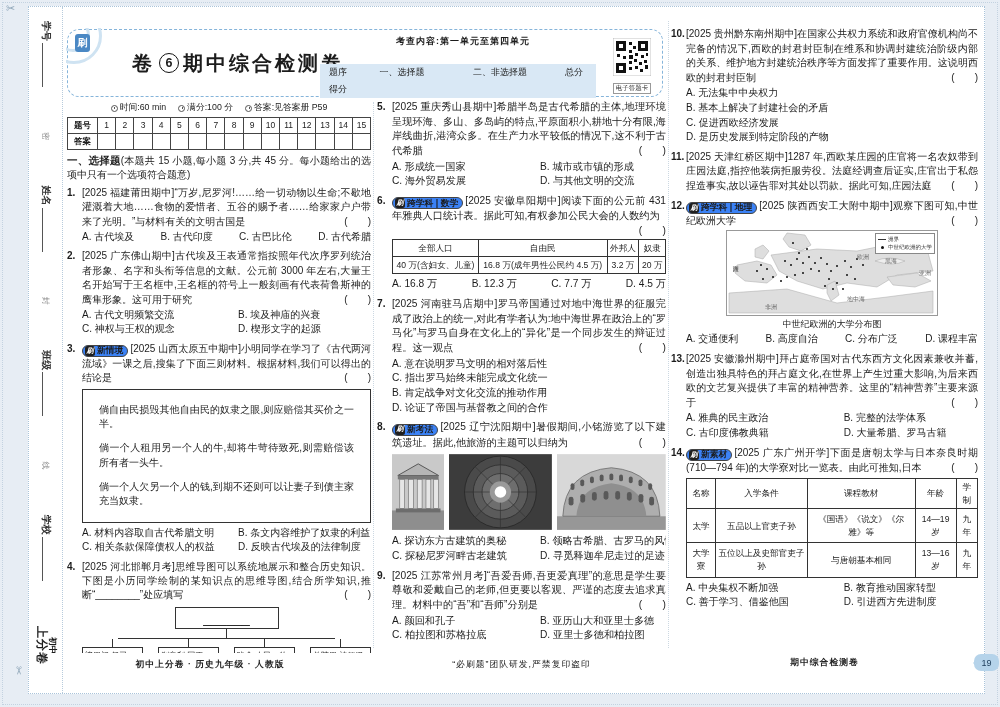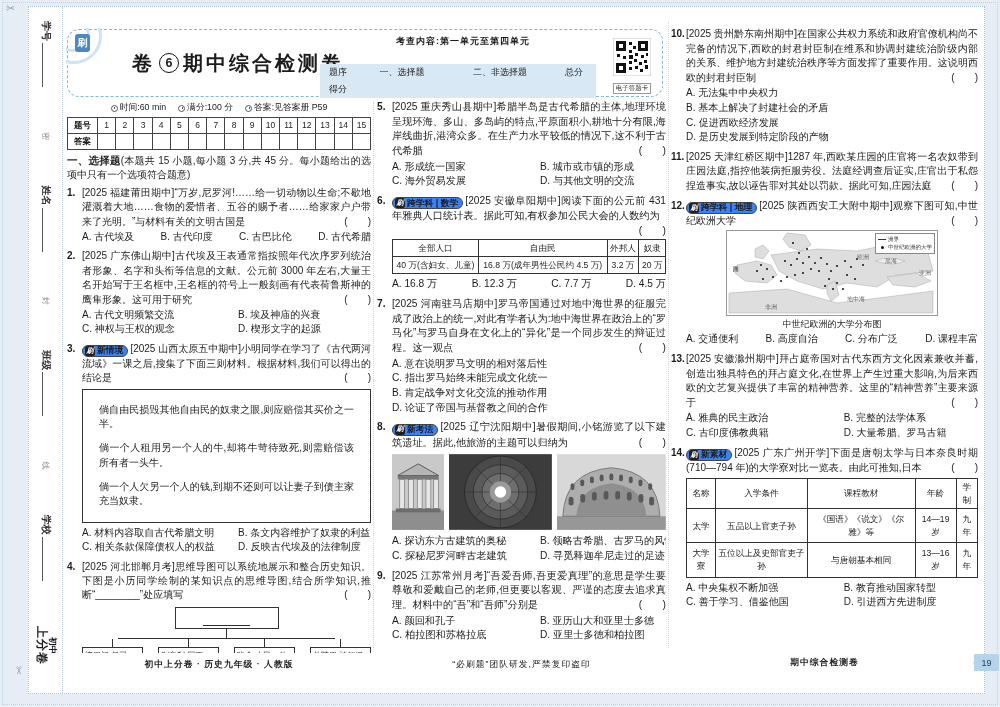--- a/index.html
+++ b/index.html
@@ -92,24 +92,24 @@
   
   .mapwrap { width:212px; margin:2px auto 0; position:relative; border:1px solid #999; height:86px; background:#fff; }
   .mlab { position:absolute; font-size:6px; color:#666; white-space:nowrap; }
   .legend { position:absolute; right:2px; top:2px; border:0.5px solid #888; background:#fff; font-size:5.5px; color:#333; padding:1px 2px; line-height:1.5; }
   .legend .row { display:flex; align-items:center; gap:2px; }
   .lg-line { display:inline-block; width:8px; border-top:1px solid #333; }
   .lg-dot { display:inline-block; width:3px; height:3px; background:#111; border-radius:50%; margin:0 2.5px; }
   .mapcap { text-align:center; font-size:9px; margin:2px 0 1px; }
   
   .foot { position:absolute; font-size:8.8px; letter-spacing:1px; color:#222; text-align:center; font-weight:700; }
-  .f1 { left:38px; width:304px; top:652px; }
+  .f1 { left:29px; width:304px; top:652px; }
   .f2 { left:348px; width:289px; top:652px; font-weight:400; }
   .f3 { left:642px; width:307px; top:650px; }
-  .ptab { position:absolute; left:974px; top:654px; width:25px; height:17px; background:#b5d3ea; border-radius:1px;
+  .ptab { position:absolute; left:974px; top:654px; width:25px; height:17px; background:#b5d3ea; border-radius:7px;
           font-size:9px; color:#1d3c5a; display:flex; align-items:center; justify-content:center; }
   .ptab::before { content:""; position:absolute; left:-5px; top:5px; border:4px solid transparent; border-right-color:#b5d3ea; }
 </style>
 </head>
 <body>
 
 <div class="cutline"></div>
 <span class="scissors sc-top">✂</span>
 <span class="scissors sc-left">✂</span>
 

